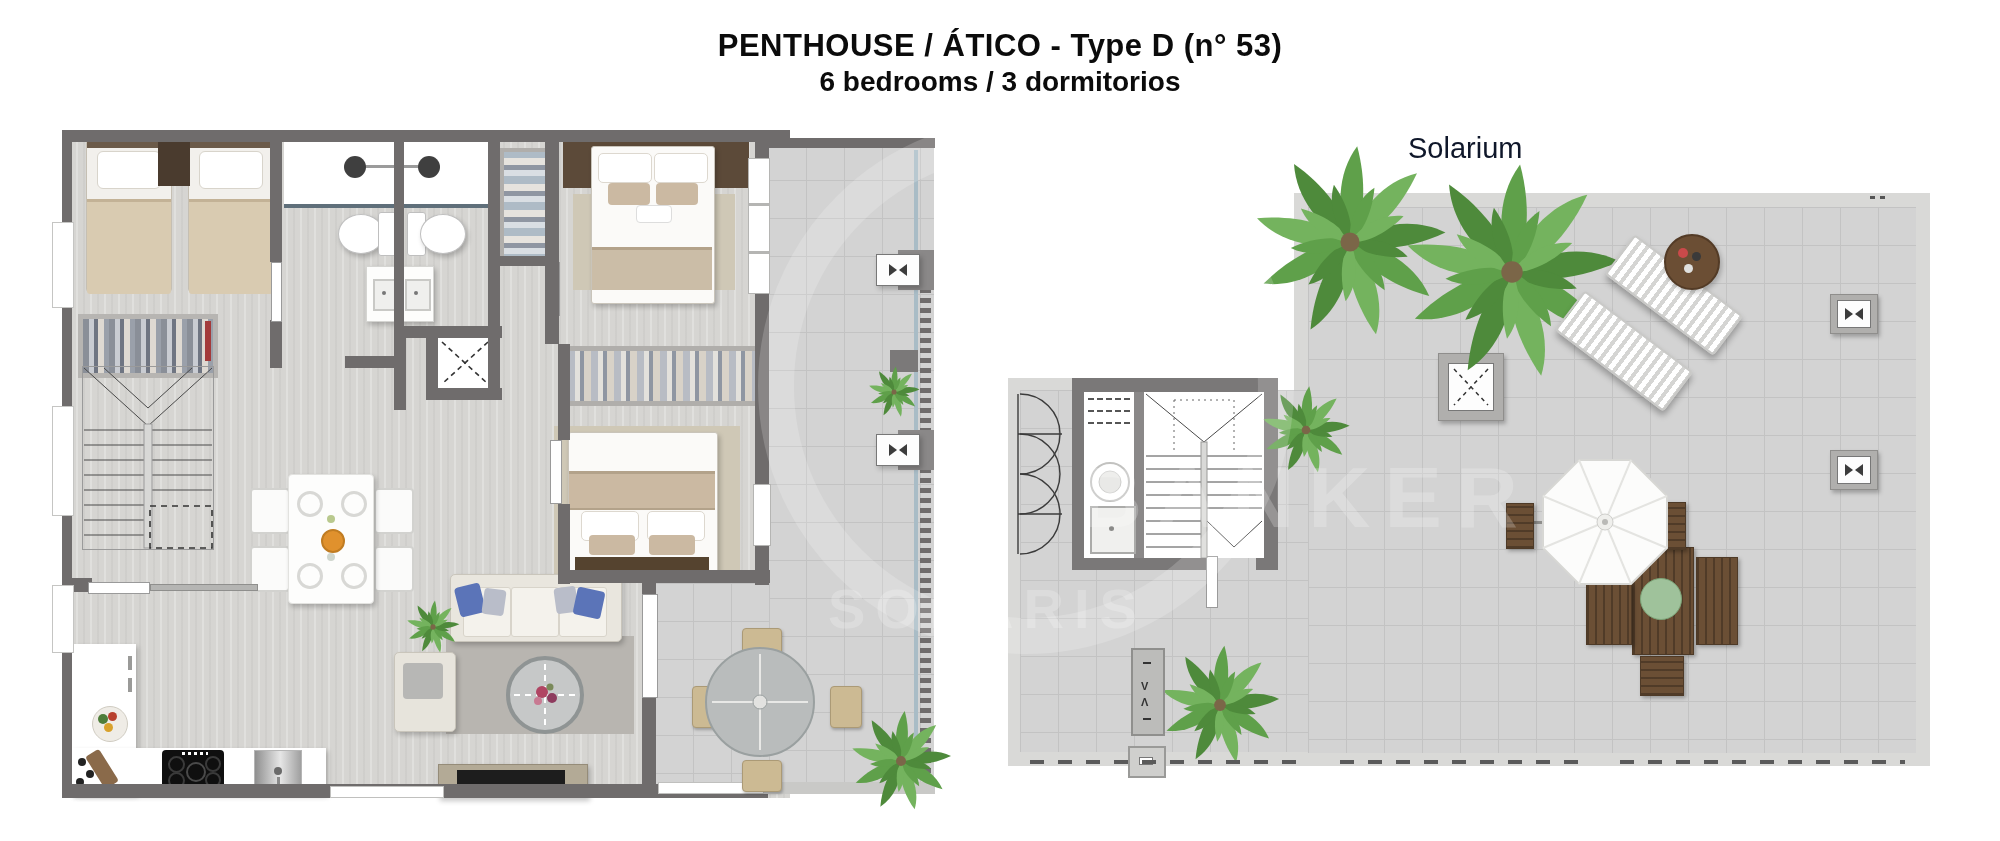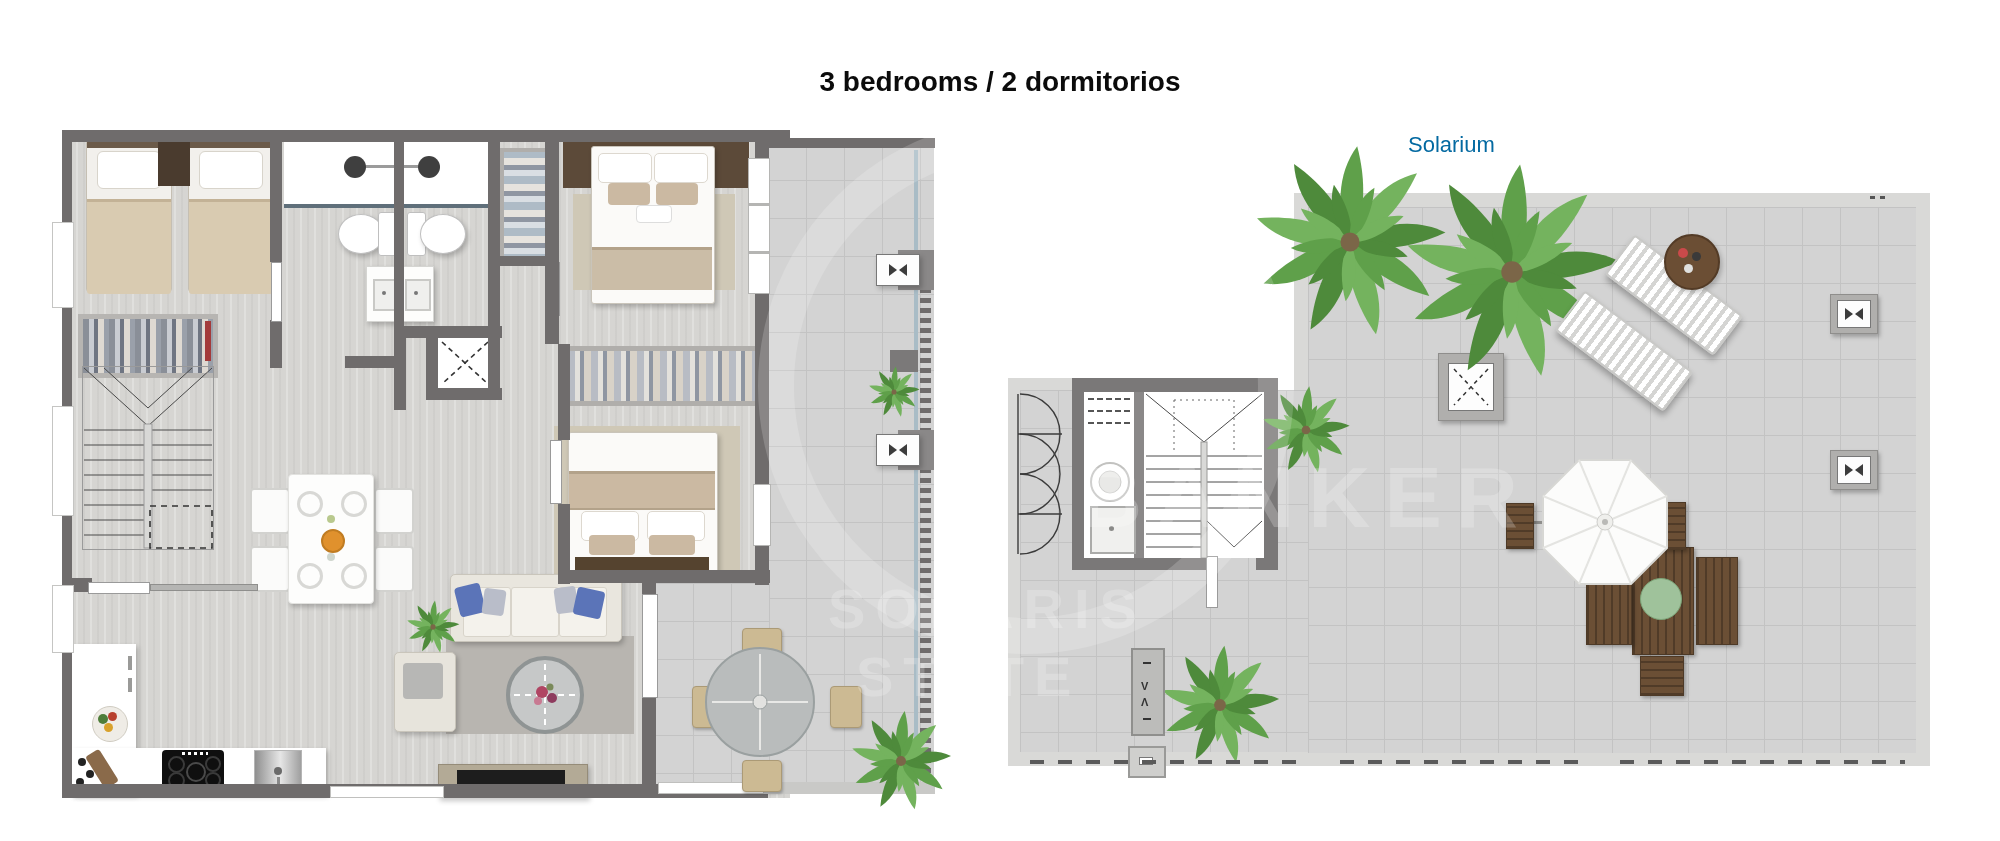--- a/index.html
+++ b/index.html
@@ -13,21 +13,21 @@
         background-image:repeating-linear-gradient(90deg,rgba(255,255,255,.25) 0 2px,transparent 2px 7px,rgba(0,0,0,.03) 7px 9px,transparent 9px 14px);}
   .tile{position:absolute;background-color:#d3d3d3;
         background-image:linear-gradient(#c3c3c3 1px,transparent 1px),linear-gradient(90deg,#c3c3c3 1px,transparent 1px);
         background-size:38px 38px;}
   .shadow{box-shadow:2px 3px 5px rgba(0,0,0,.22);}
   .beige{background:#d9cbb1;}
   .title{position:absolute;left:0;top:28px;width:100%;text-align:center;
          font-size:31px;font-weight:bold;color:#0b0b0b;letter-spacing:.5px;}
   .subtitle{position:absolute;left:0;top:66px;width:100%;text-align:center;
             font-size:28px;font-weight:bold;color:#0b0b0b;}
-  .sol-label{position:absolute;left:1408px;top:132px;font-size:22px;color:#0369a1;}
+  .sol-label{position:absolute;left:1408px;top:132px;font-size:29px;color:#0f172a;}
   .wm{position:absolute;color:rgba(255,255,255,.22);font-weight:bold;pointer-events:none;z-index:40;}
   .chair-w{position:absolute;background:#fbfbfa;border:2px solid #d2d2cf;border-radius:4px;}
   .chair-b{position:absolute;background:#ccba93;border:1px solid #ab9a76;border-radius:4px;box-shadow:1px 2px 3px rgba(0,0,0,.25);}
   .plank{background-color:#6b4f35;background-image:repeating-linear-gradient(90deg,rgba(0,0,0,.25) 0 2px,transparent 2px 8px);
          border:1px solid #4e3a27;box-shadow:2px 2px 4px rgba(0,0,0,.3);}
   .plankh{background-color:#6b4f35;background-image:repeating-linear-gradient(0deg,rgba(0,0,0,.25) 0 2px,transparent 2px 8px);
          border:1px solid #4e3a27;box-shadow:2px 2px 4px rgba(0,0,0,.3);}
   .lounger{position:absolute;width:132px;height:46px;border:2px solid #c9c9c7;border-radius:4px;
            background:repeating-linear-gradient(90deg,#ffffff 0 5px,#d5d5d3 5px 9px);box-shadow:3px 4px 6px rgba(0,0,0,.28);}
   .ventframe{position:absolute;background:#b0afad;border:1px solid #8f8e8c;box-shadow:2px 3px 4px rgba(0,0,0,.25);}
@@ -75,21 +75,22 @@
             <line x1="0" y1="0" x2="-26" y2="-62"></line>
           <line x1="0" y1="0" x2="26" y2="-62"></line>
             <line x1="0" y1="0" x2="62" y2="-26"></line>
         </g>
         <circle r="8" fill="#efefec" stroke="#cfcfcc"></circle>
           <circle r="3" fill="#b9b9b6"></circle>
       </g>
     </defs>
   </svg>
 
-  <div class="subtitle">3 bedrooms / 2 dormitorios</div>
+  <div class="title">PENTHOUSE / ÁTICO - Type D (n° 53)</div>
+  <div class="subtitle">6 bedrooms / 3 dormitorios</div>
   <div class="sol-label">Solarium</div>
 
   <div class="abs" style="left:0;top:0;width:2000px;height:841px">
 
     <div class="wood" style="left:62px;top:130px;width:728px;height:668px"></div>
     <div class="tile" style="left:768px;top:142px;width:166px;height:650px"></div>
     <div class="tile" style="left:655px;top:583px;width:115px;height:210px"></div>
 
     <div class="abs" style="left:86px;top:140px;width:84px;height:150px;background:#f2f0ec;border:1px solid #c5bfb3;border-radius:3px">
       <div class="abs" style="left:0;top:0;width:100%;height:7px;background:#6b5a49"></div>
@@ -491,15 +492,14 @@
 
     <div class="dashrow" style="left:1030px;top:760px;width:270px"></div>
     <div class="dashrow" style="left:1340px;top:760px;width:240px"></div>
     <div class="dashrow" style="left:1620px;top:760px;width:285px"></div>
     <div class="abs" style="left:1870px;top:196px;width:20px;height:3px;background:repeating-linear-gradient(90deg,#555 0 5px,transparent 5px 10px)"></div>
   </div>
 
   <div class="abs" style="left:758px;top:118px;width:464px;height:464px;border:36px solid rgba(255,255,255,.18);border-radius:50%;pointer-events:none;z-index:40"></div>
   <div class="wm" style="left:828px;top:576px;font-size:56px;letter-spacing:10px">SOLARIS</div>
   <div class="wm" style="left:1080px;top:448px;font-size:86px;letter-spacing:14px">BANKER</div>
-  <div class="wm" style="left:856px;top:644px;font-size:56px;letter-spacing:10px">STATE</div>
 
 </div>
 
 </body></html>

